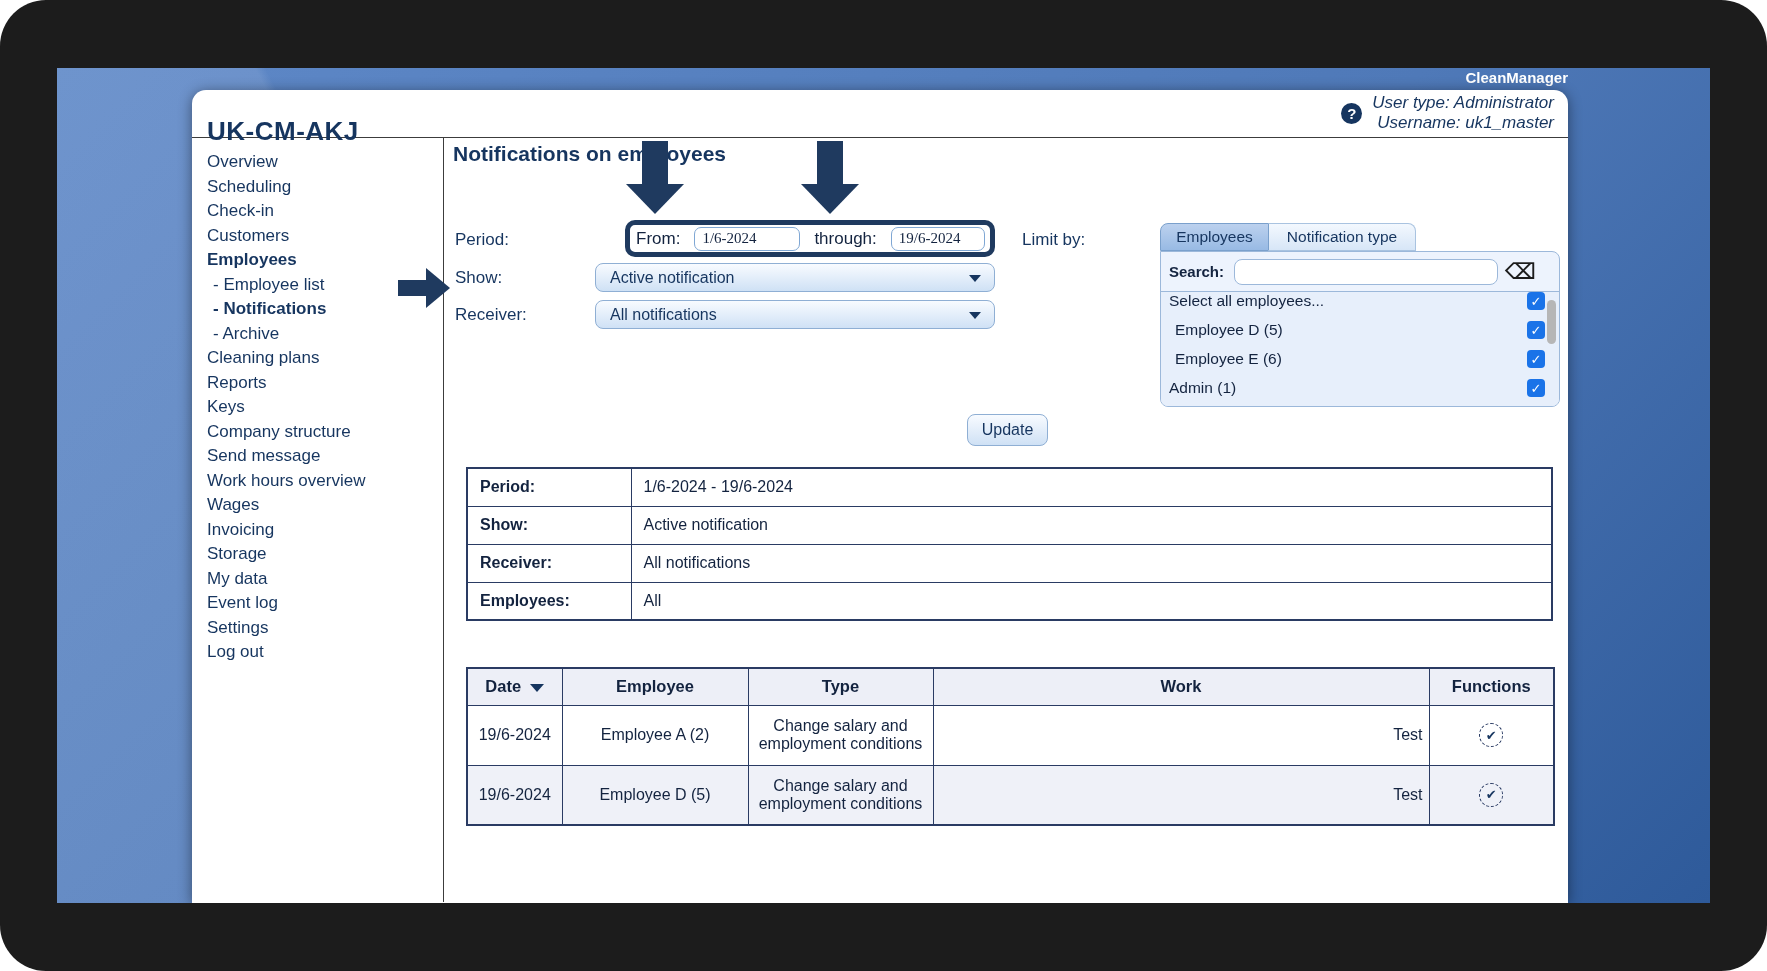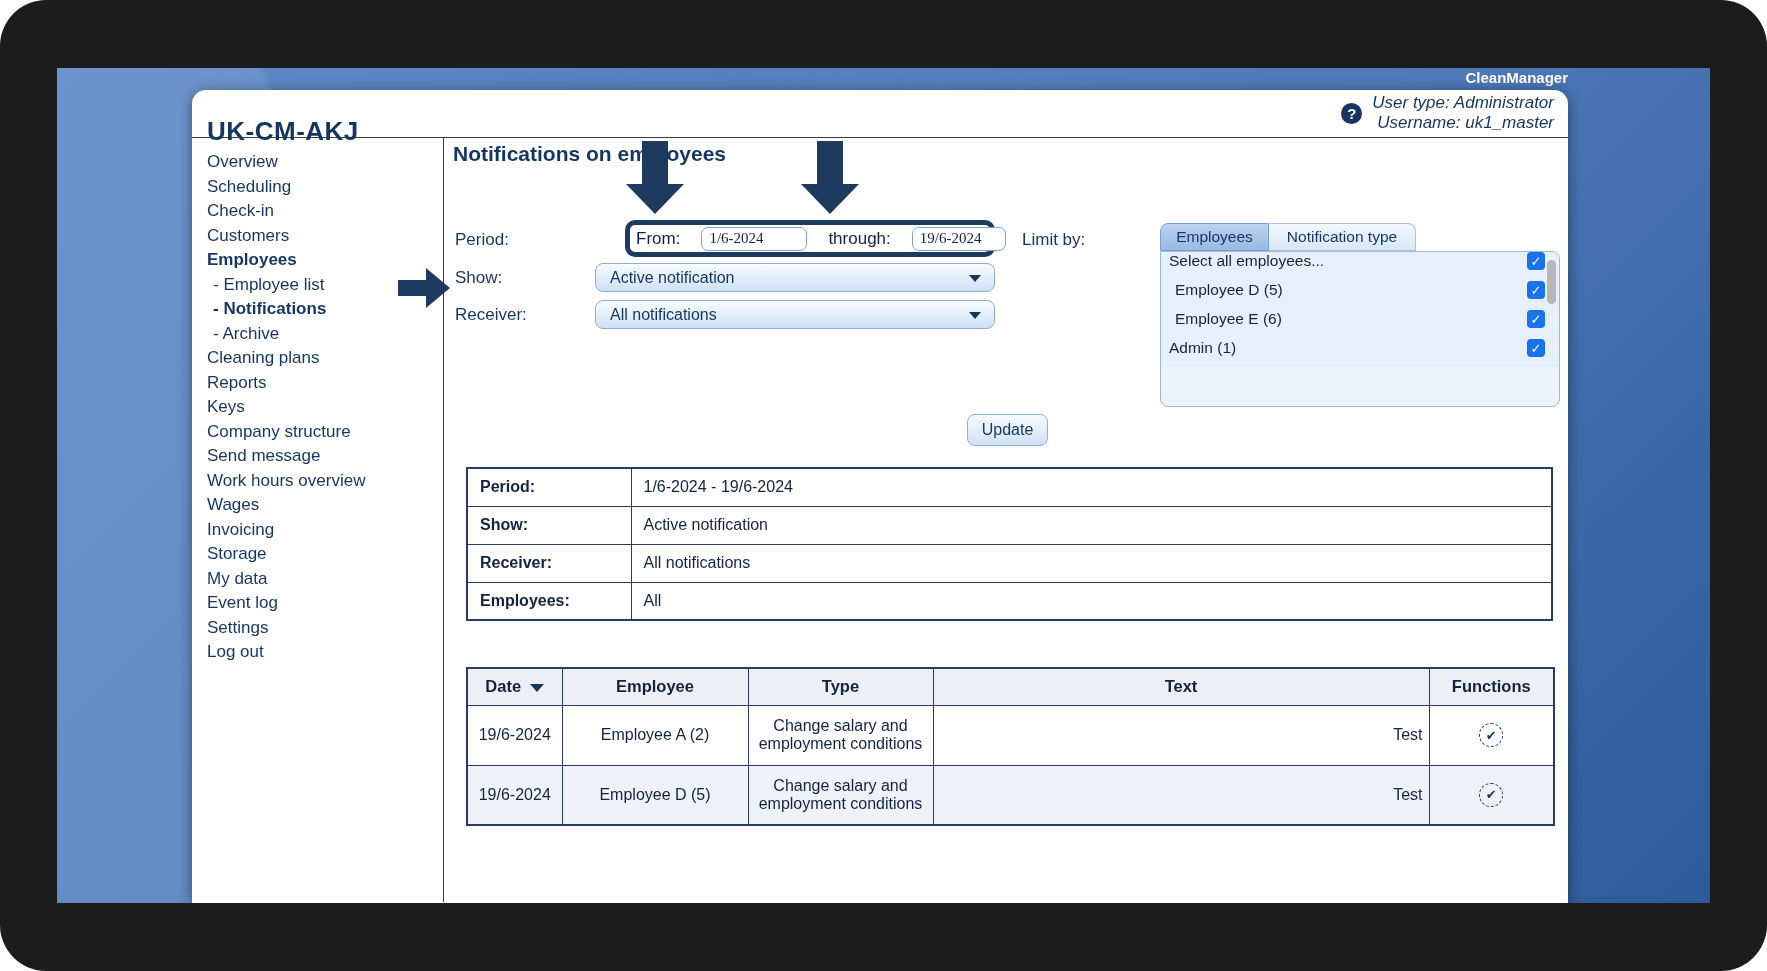--- a/index.html
+++ b/index.html
@@ -36,21 +36,21 @@
   .page-heading { position:absolute; left:9px; top:4px; font-size:21px; font-weight:bold; }
 
   .filter-label { position:absolute; font-size:17px; }
   #lbl-period { left:11px; top:92px; }
   #lbl-show { left:11px; top:130px; }
   #lbl-receiver { left:11px; top:167px; }
   #lbl-limit { left:578px; top:92px; }
 
   .hl-box { position:absolute; left:181px; top:82px; width:370px; height:37px;
     border:5px solid #1f3a5f; border-radius:10px; background:#fff;
-    display:flex; align-items:center; gap:21px; padding:0 6px; }
+    display:flex; align-items:center; gap:14px; padding:0 6px; }
   .hl-box .fl { font-size:17px; color:#13233f; }
   .date-input { height:24px; border:1px solid #7fa7d4; border-radius:7px; font-size:15px;
     color:#13233f; padding:0 7px; font-family:Liberation Serif, serif; outline:none; }
   #from-input { width:106px; }
   #through-input { width:94px; }
 
   .dropdown { position:absolute; left:151px; width:400px; height:29px; border:1px solid #8fafd4;
     border-radius:8px; background:linear-gradient(#f8fbff,#cfe1f5); display:flex; align-items:center;
     padding:0 14px; font-size:16px; cursor:pointer; }
   #dd-show { top:125px; } #dd-receiver { top:162px; }
@@ -187,20 +187,25 @@
             <span>All notifications</span>
             <span class="dd-caret"></span>
           </div>
 
           <div class="filter-label" id="lbl-limit">Limit by:</div>
           <div class="tabs">
               <div class="tab active">Employees</div>
               <div class="tab inactive">Notification type</div>
             </div>
           <div class="limit-panel">
+            <div class="search-row">
+              <span class="search-label">Search:</span>
+              <input class="search-input" value="" style="">
+              <span class="clear-icon">⌫</span>
+            </div>
             <div class="emp-list">
               <div class="scroll-thumb"></div>
             <div class="emp-row">
                   <span>Select all employees...</span>
                   <span class="spacer"></span>
                   <span class="checkbox">✓</span>
                 </div>
                 <div class="emp-row indent">
                   <span>Employee D (5)</span>
                   <span class="spacer"></span>
@@ -248,21 +253,21 @@
                 <col style="width:186px">
                 <col style="width:185px">
                 <col style="width:496px">
                 <col style="width:125px">
             </colgroup>
             <thead>
                 <tr id="table-head-row">
                   <th>Date<span class="sort-caret"></span></th>
                   <th>Employee</th>
                   <th>Type</th>
-                  <th>Text</th>
+                  <th>Work</th>
                   <th>Functions</th>
                 </tr>
               </thead>
             <tbody id="table-body">
                 <tr>
                   <td>19/6-2024</td>
                   <td>Employee A (2)</td>
                   <td>Change salary and employment conditions</td>
                   <td class="text-cell">Test</td>
                   <td><span class="fn-icon">✔</span></td>

